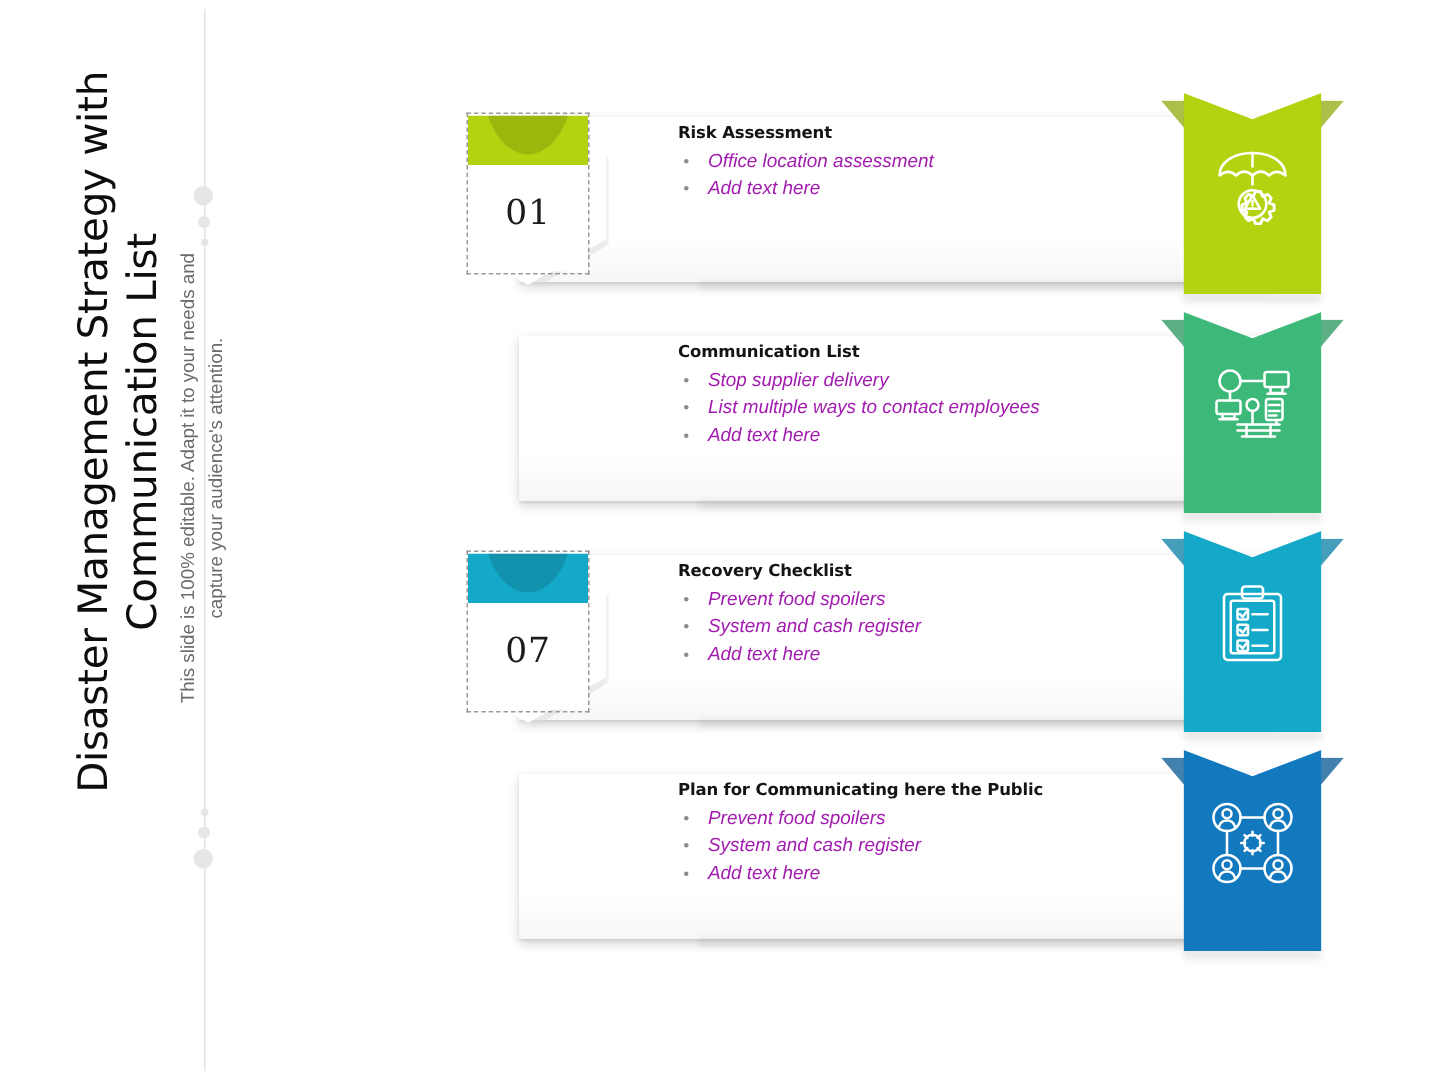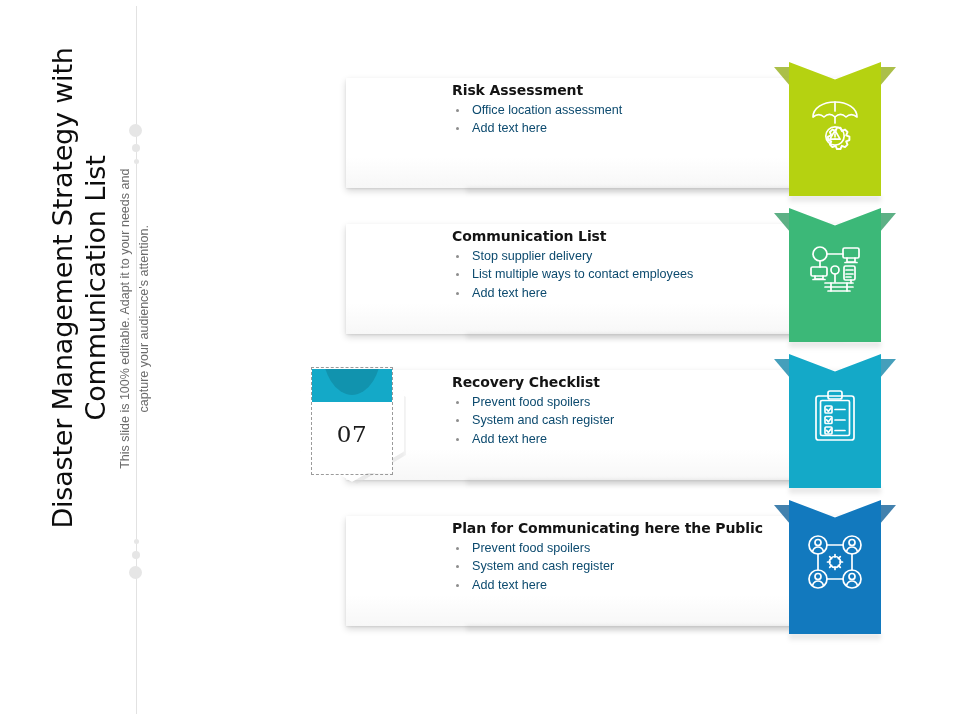--- a/index.html
+++ b/index.html
@@ -141,34 +141,35 @@
 
   
   .content{
     position:absolute;
     left:152px; top:22px;
     width:350px;
   }
   .row-title{
     font-family:"DejaVu Sans", sans-serif;
     font-weight:700;
-    font-size:14px;
+    font-size:11px;
     color:#141414;
     margin-bottom:3px;
     white-space:nowrap;
     letter-spacing:-0.1px;
   }
   .bullets{ list-style:none; }
   .bullets li{
     position:relative;
     padding-left:20px;
     font-size:12.6px;
-    color:#0c4a6e;
+    color:#a21caf;
     line-height:18.4px;
     white-space:nowrap;
+    font-style:italic;
   }
   .bullets li::before{
     content:"";
     position:absolute;
     left:4px; top:8px;
     width:3px; height:3px;
     background:#8d8d8d;
     border-radius:50%;
   }
 
@@ -235,20 +236,31 @@
     <div class="sline">capture your audience's attention.</div>
   </div>
 </div>
 
 <div id="rows">
     <div class="row" style="top: 60px;">
     <div class="ribbon-shadow"></div>
 
     <div class="bar"></div>
 
+    <div class="hex-wrap">
+      <div class="hex-shadow"></div>
+      <div class="hex-outer"></div>
+      <div class="hex-inner">
+        <div class="hex-cap" style="background:#b5d211;">
+          <div class="lobe"></div>
+        </div>
+        <div class="hex-num">01</div>
+      </div>
+      <div class="hex-dash"></div>
+    </div>
 
     <div class="content">
       <div class="row-title">Risk Assessment</div>
       <ul class="bullets">
         <li>Office location assessment</li>
           <li>Add text here</li>
       </ul>
     </div>
 
     <div class="ribbon">

